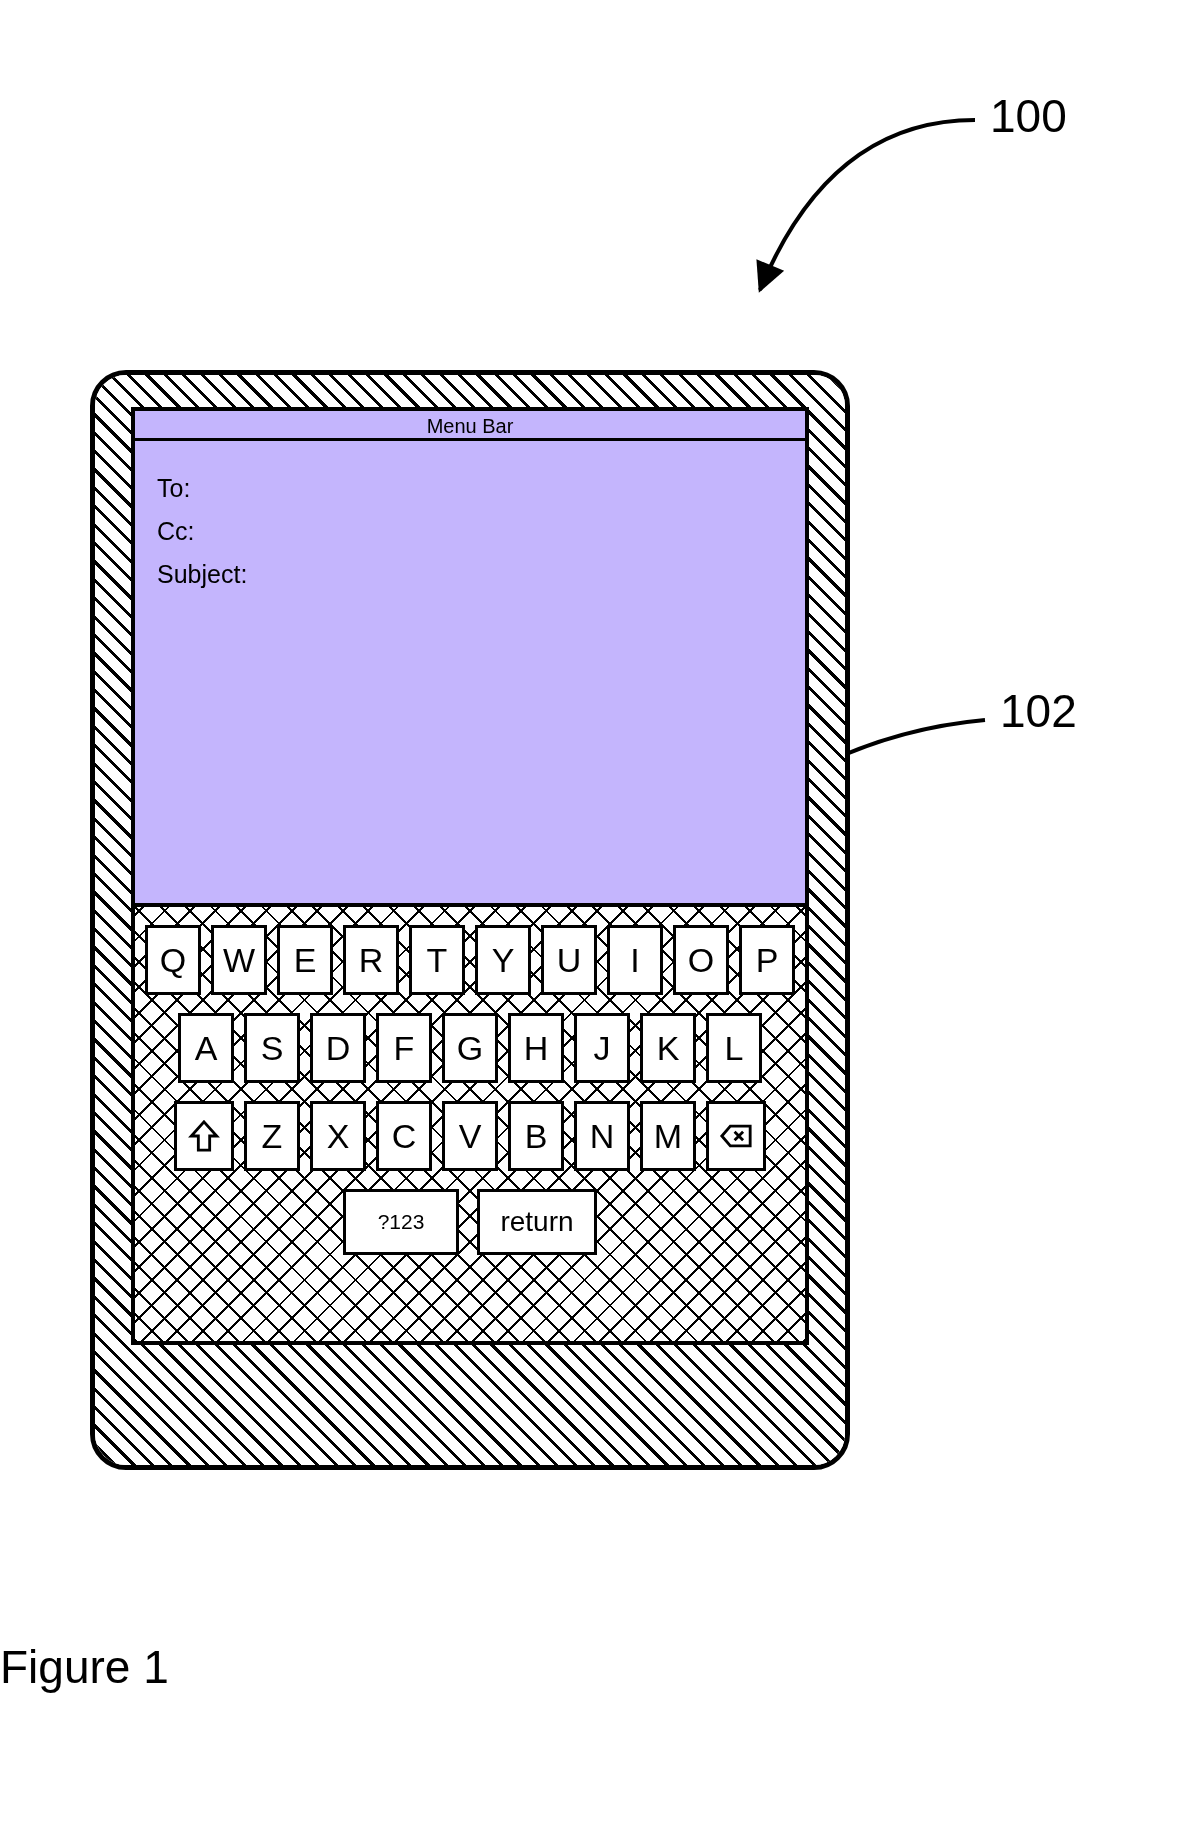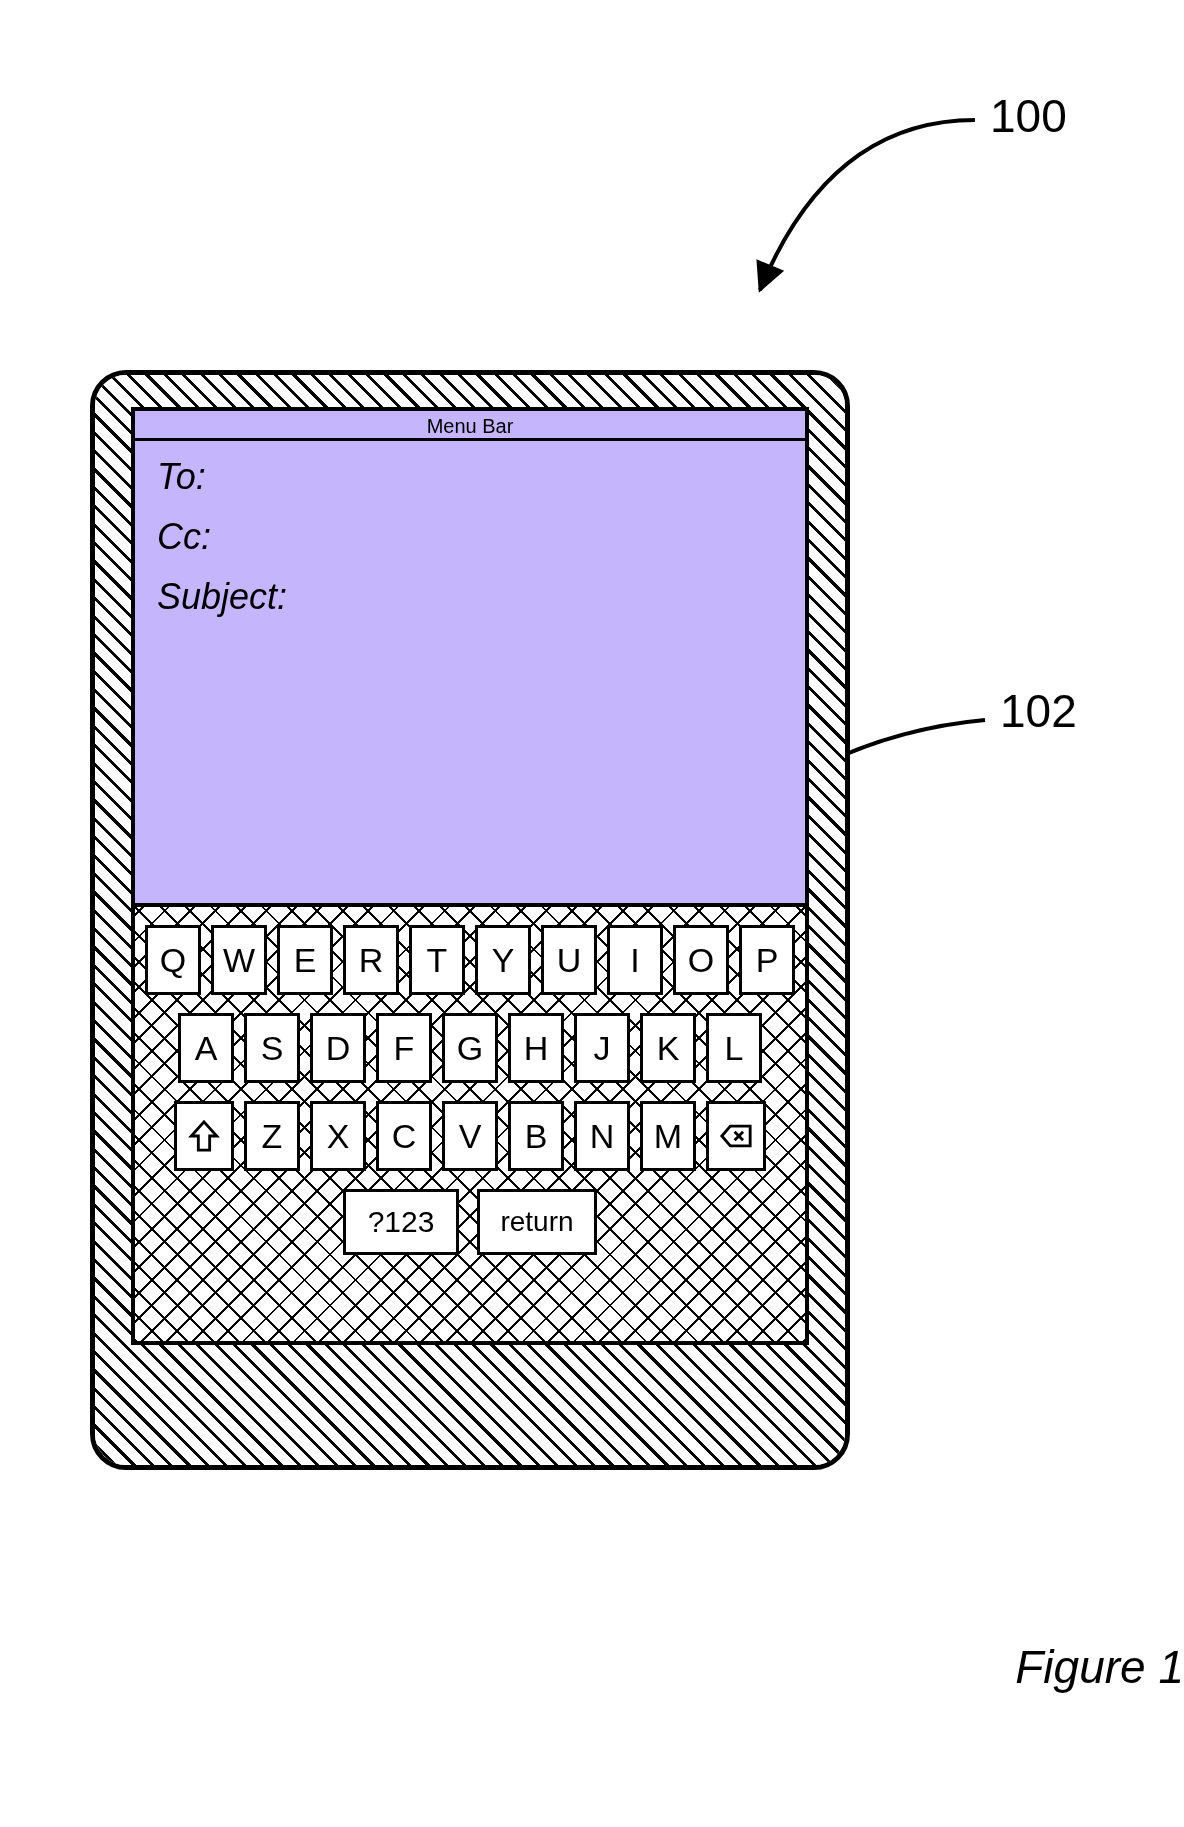--- a/index.html
+++ b/index.html
@@ -21,23 +21,22 @@
     color: #000;
   }
   .ref-100 { left: 990px; top: 89px; }
   .ref-102 { left: 1000px; top: 684px; }
 
   
   .caption {
     position: absolute;
     left: 0; width: 1184px;
     top: 1640px;
-    text-align: right;
+    text-align: left;
     font-size: 46px;
-    font-style: italic;
   }
 
   
   svg.leaders {
     position: absolute;
     inset: 0;
     width: 1184px;
     height: 1827px;
     pointer-events: none;
   }
@@ -74,24 +73,23 @@
     flex-direction: column;
   }
   .menu-bar {
     height: 30px;
     border-bottom: 3px solid #000;
     text-align: center;
     font-size: 20px;
     line-height: 30px;
   }
   .mail-fields {
-    padding: 8px 22px 10px 22px;
-    font-size: 36px;
+    padding: 28px 22px 10px 22px;
+    font-size: 25px;
     line-height: 1.55;
-    font-style: italic;
   }
   .mail-fields .row { margin-bottom: 4px; }
   .content-blank { flex: 1; }
 
   
   .keyboard {
     position: relative;
     height: 438px;
     border-top: 4px solid #000;
     
@@ -114,21 +112,21 @@
     border: 3px solid #000;
     height: 70px;
     min-width: 56px;
     display: flex;
     align-items: center;
     justify-content: center;
     font-size: 34px;
     font-weight: 400;
     padding: 0 4px;
   }
-  .key.wide { min-width: 116px; font-size: 30px; }
+  .key.wide { min-width: 116px; font-size: 21px; }
   .key.space { flex: 1; font-size: 30px; }
   .key.ret { min-width: 120px; font-size: 28px; text-align: right; }
   .key.fn { min-width: 60px; }
   .row4 { padding: 0 6px; gap: 18px; }
   .row4 .key { height: 66px; }
   
   svg.kicon { width: 34px; height: 34px; }
 </style>
 </head>
 <body>

